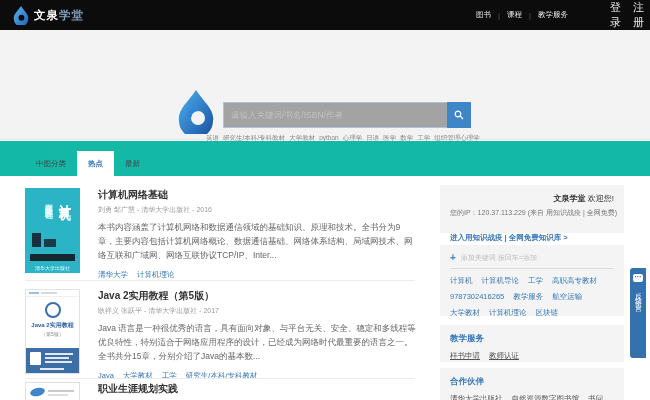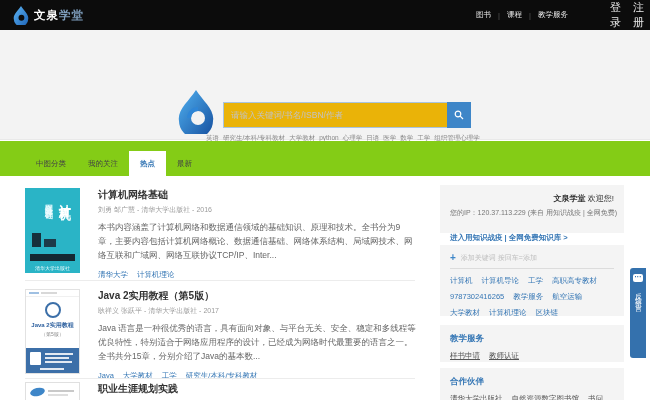--- a/index.html
+++ b/index.html
@@ -14,28 +14,28 @@
   .nav { position:absolute; left:476px; top:0; height:30px; display:flex; align-items:center; gap:7px; font-size:7.5px; color:#e8e8e8; }
   .nav-item { cursor:pointer; }
   .nav-sep { color:#5a5a5a; }
   .auth { position:absolute; left:610px; top:0; height:30px; display:flex; align-items:flex-end; gap:6px; font-size:11px; color:#e8e8e8; }
   .auth span { cursor:pointer; }
 
   
   .hero { position:absolute; top:30px; left:0; right:0; height:110px; background:#f3f3f3; border-bottom:1px solid #e9e9e9; }
   .hero-logo { position:absolute; left:176px; top:58px; width:40px; height:46px; }
   .search-box { position:absolute; left:223px; top:72px; display:flex; }
-  .search-input { width:224px; height:26px; border:1px solid #a9c4de; border-right:none; background:#eab308; font-size:8.5px; color:#333; padding:0 7px; outline:none; font-family:"Liberation Sans", sans-serif; }
+  .search-input { width:224px; height:26px; border:1px solid #a9c4de; border-right:none; background:#a3a3a3; font-size:8.5px; color:#333; padding:0 7px; outline:none; font-family:"Liberation Sans", sans-serif; }
   .search-input::placeholder { color:#c2c2c2; }
   .search-btn { width:24px; height:26px; background:#3e86c8; border:none; display:flex; align-items:center; justify-content:center; cursor:pointer; }
   .hot { position:absolute; left:206px; top:104px; display:flex; gap:4px; font-size:6.5px; color:#8a8a8a; white-space:nowrap; }
   .hot span { cursor:pointer; }
 
   
-  .tabbar { position:absolute; top:141px; left:0; right:0; height:35px; background:#84cc16; display:flex; padding-left:25px; }
+  .tabbar { position:absolute; top:141px; left:0; right:0; height:35px; background:#14b8a6; display:flex; padding-left:25px; }
   .tab { padding:0 11px; font-size:7.5px; color:#444; display:flex; align-items:center; margin-top:10px; cursor:pointer; }
   .tab.active { background:#fff; color:#3677b5; font-weight:bold; }
 
   
   .main { position:absolute; top:176px; left:0; right:0; height:260px; background:#fff; }
 
   .book { position:absolute; left:25px; width:390px; }
   .cover { position:absolute; left:0; top:0; width:55px; height:85px; overflow:hidden; cursor:pointer; }
   .binfo { position:absolute; left:73px; top:0; width:318px; }
   .btitle { font-size:10px; font-weight:bold; color:#333; cursor:pointer; }
@@ -154,21 +154,20 @@
       <span>日语</span>
       <span>医学</span>
       <span>数学</span>
       <span>工学</span>
       <span>组织管理心理学</span>
     </div>
   </div>
 
   <div class="tabbar">
     <div class="tab">中图分类</div>
-    <div class="tab">我的关注</div>
     <div class="tab active">热点</div>
     <div class="tab">最新</div>
   </div>
 
   <div class="main">
 
     <div class="book" style="top:12px;">
       <div class="cover cover1">
         <div class="c1-sub">网络基础</div>
         <div class="c1-main">计算机</div>

